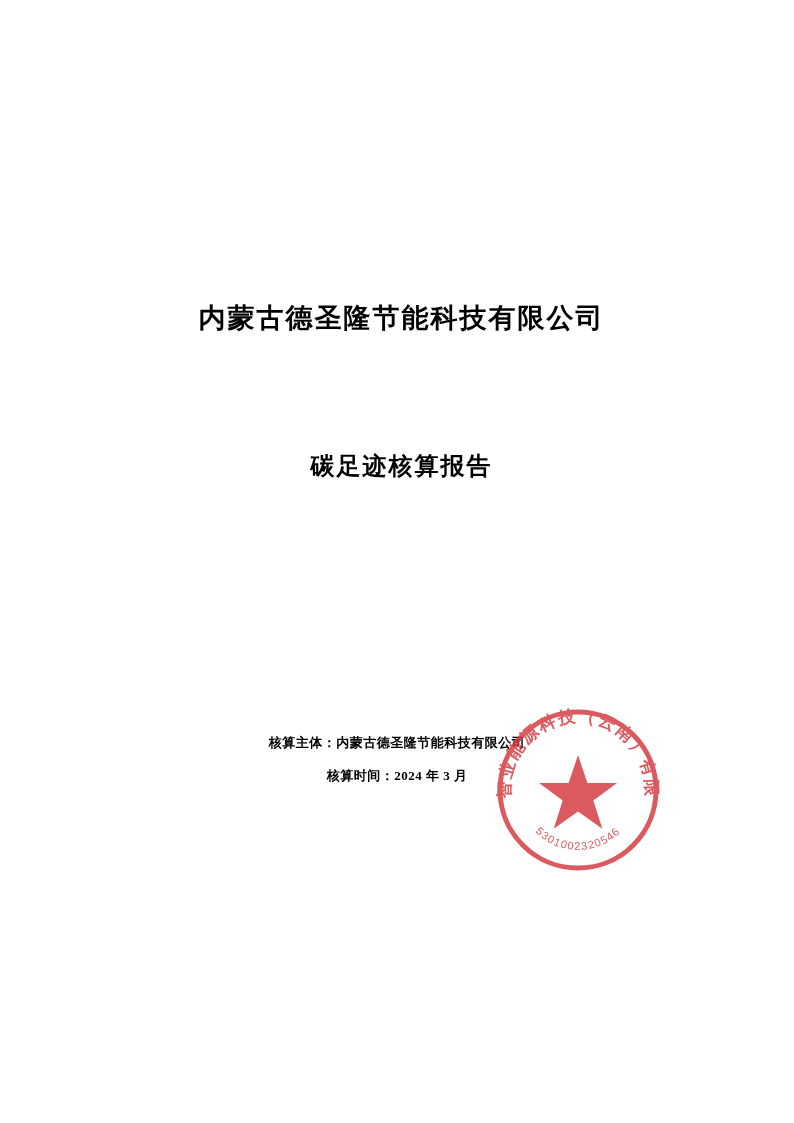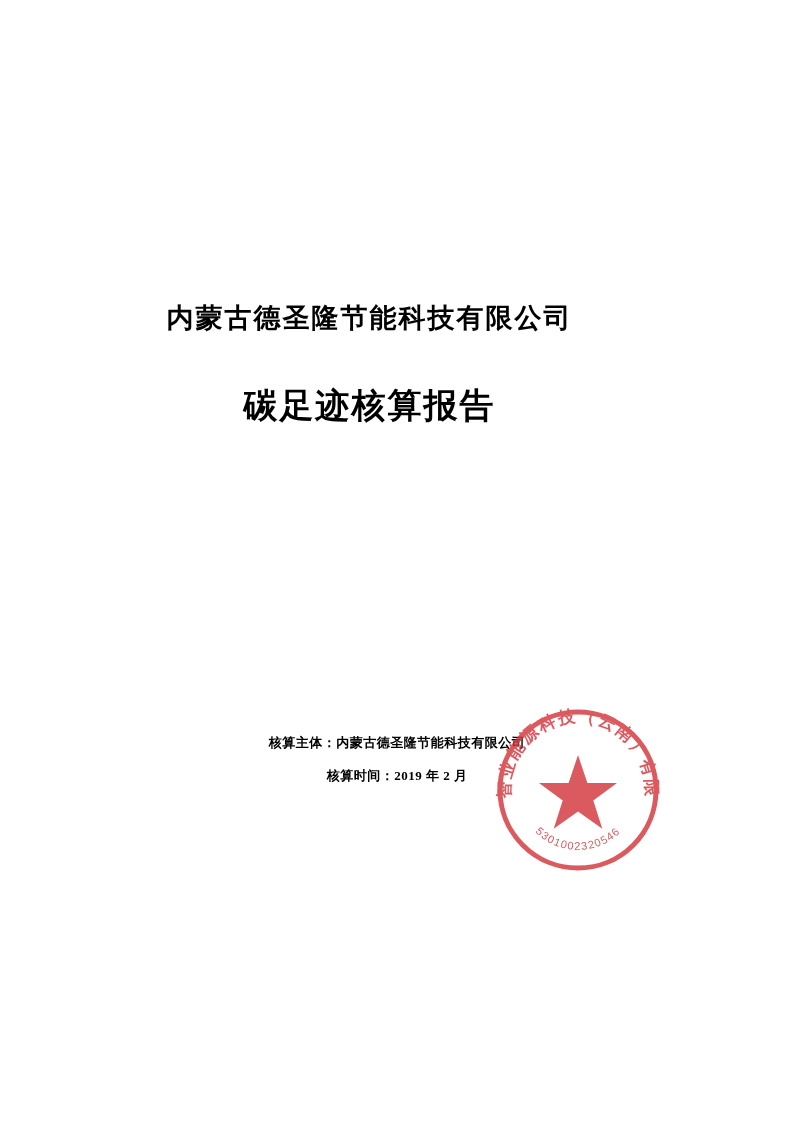--- a/index.html
+++ b/index.html
@@ -20,30 +20,31 @@
     width: 794px;
     height: 1123px;
   }
 
   .title-block {
     position: absolute;
     top: 300px;
     left: 0;
     width: 739px;
     text-align: center;
+    padding-left: 32px;
   }
   .doc-title-company {
     font-size: 27px;
     font-weight: bold;
     letter-spacing: 2px;
     line-height: 1.4;
   }
   .doc-title-report {
-    margin-top: 44px;
-    font-size: 34px;
+    margin-top: 112px;
+    font-size: 24px;
     font-weight: bold;
     letter-spacing: 2px;
     line-height: 1.4;
   }
 
   .meta-block {
     position: absolute;
     top: 726px;
     left: 0;
     width: 794px;
@@ -75,21 +76,21 @@
 
 <div class="page">
 
   <div class="title-block">
     <div class="doc-title-company">内蒙古德圣隆节能科技有限公司</div>
     <div class="doc-title-report">碳足迹核算报告</div>
   </div>
 
   <div class="meta-block">
     <div class="meta-line">核算主体：内蒙古德圣隆节能科技有限公司</div>
-    <div class="meta-line">核算时间：2019 年 2 月</div>
+    <div class="meta-line">核算时间：2024 年 3 月</div>
   </div>
 
   <div class="seal">
     <svg width="190" height="190" viewBox="0 0 190 190" xmlns="http://www.w3.org/2000/svg">
       <defs>
         <path id="sealArc" d="M 95,95 m -72,0 a 72,72 0 1,1 144,0" fill="none"></path>
         <path id="sealArcText" d="M 27,95 a 68,68 0 1,1 136,0" fill="none"></path>
         <path id="sealArcBottom" d="M 35,95 a 60,60 0 1,0 120,0" fill="none"></path>
       </defs>
 

